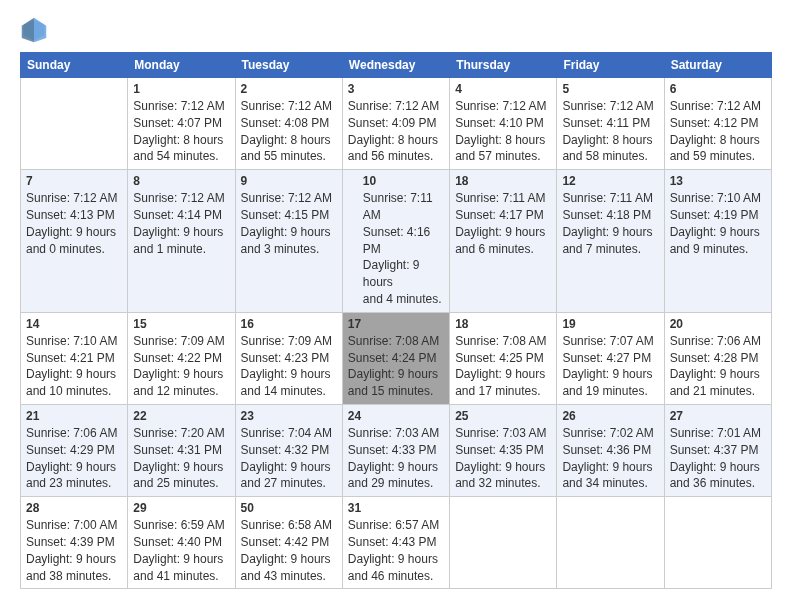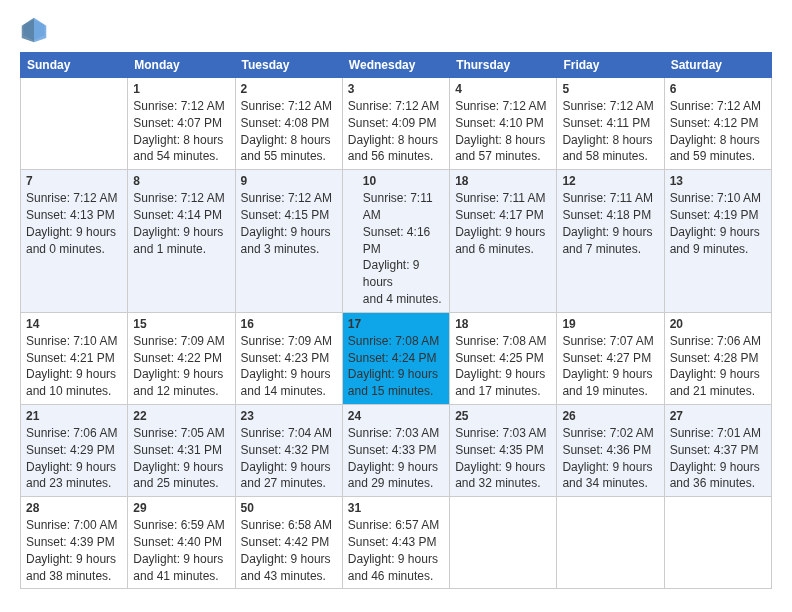--- a/index.html
+++ b/index.html
@@ -238,21 +238,21 @@
 Daylight: 9 hours
 and 12 minutes.</div>
           </td>
           <td style="background-color: rgb(255, 255, 255);">
             <span class="day-num">16</span>
             <div class="day-info" style="white-space: pre-line;">Sunrise: 7:09 AM
 Sunset: 4:23 PM
 Daylight: 9 hours
 and 14 minutes.</div>
           </td>
-          <td style="background-color: #0ea5e9;">
+          <td style="background-color: #a3a3a3;">
             <span class="day-num">17</span>
             <div class="day-info" style="white-space: pre-line;">Sunrise: 7:08 AM
 Sunset: 4:24 PM
 Daylight: 9 hours
 and 15 minutes.</div>
           </td>
           <td style="background-color: rgb(255, 255, 255);">
             <span class="day-num">18</span>
             <div class="day-info" style="white-space: pre-line;">Sunrise: 7:08 AM
 Sunset: 4:25 PM
@@ -277,21 +277,21 @@
         <tr>
           <td style="background-color: rgb(238, 243, 251);">
             <span class="day-num">21</span>
             <div class="day-info" style="white-space: pre-line;">Sunrise: 7:06 AM
 Sunset: 4:29 PM
 Daylight: 9 hours
 and 23 minutes.</div>
           </td>
           <td style="background-color: rgb(238, 243, 251);">
             <span class="day-num">22</span>
-            <div class="day-info" style="white-space: pre-line;">Sunrise: 7:05 AM
+            <div class="day-info" style="white-space: pre-line;">Sunrise: 7:20 AM
 Sunset: 4:31 PM
 Daylight: 9 hours
 and 25 minutes.</div>
           </td>
           <td style="background-color: rgb(238, 243, 251);">
             <span class="day-num">23</span>
             <div class="day-info" style="white-space: pre-line;">Sunrise: 7:04 AM
 Sunset: 4:32 PM
 Daylight: 9 hours
 and 27 minutes.</div>

